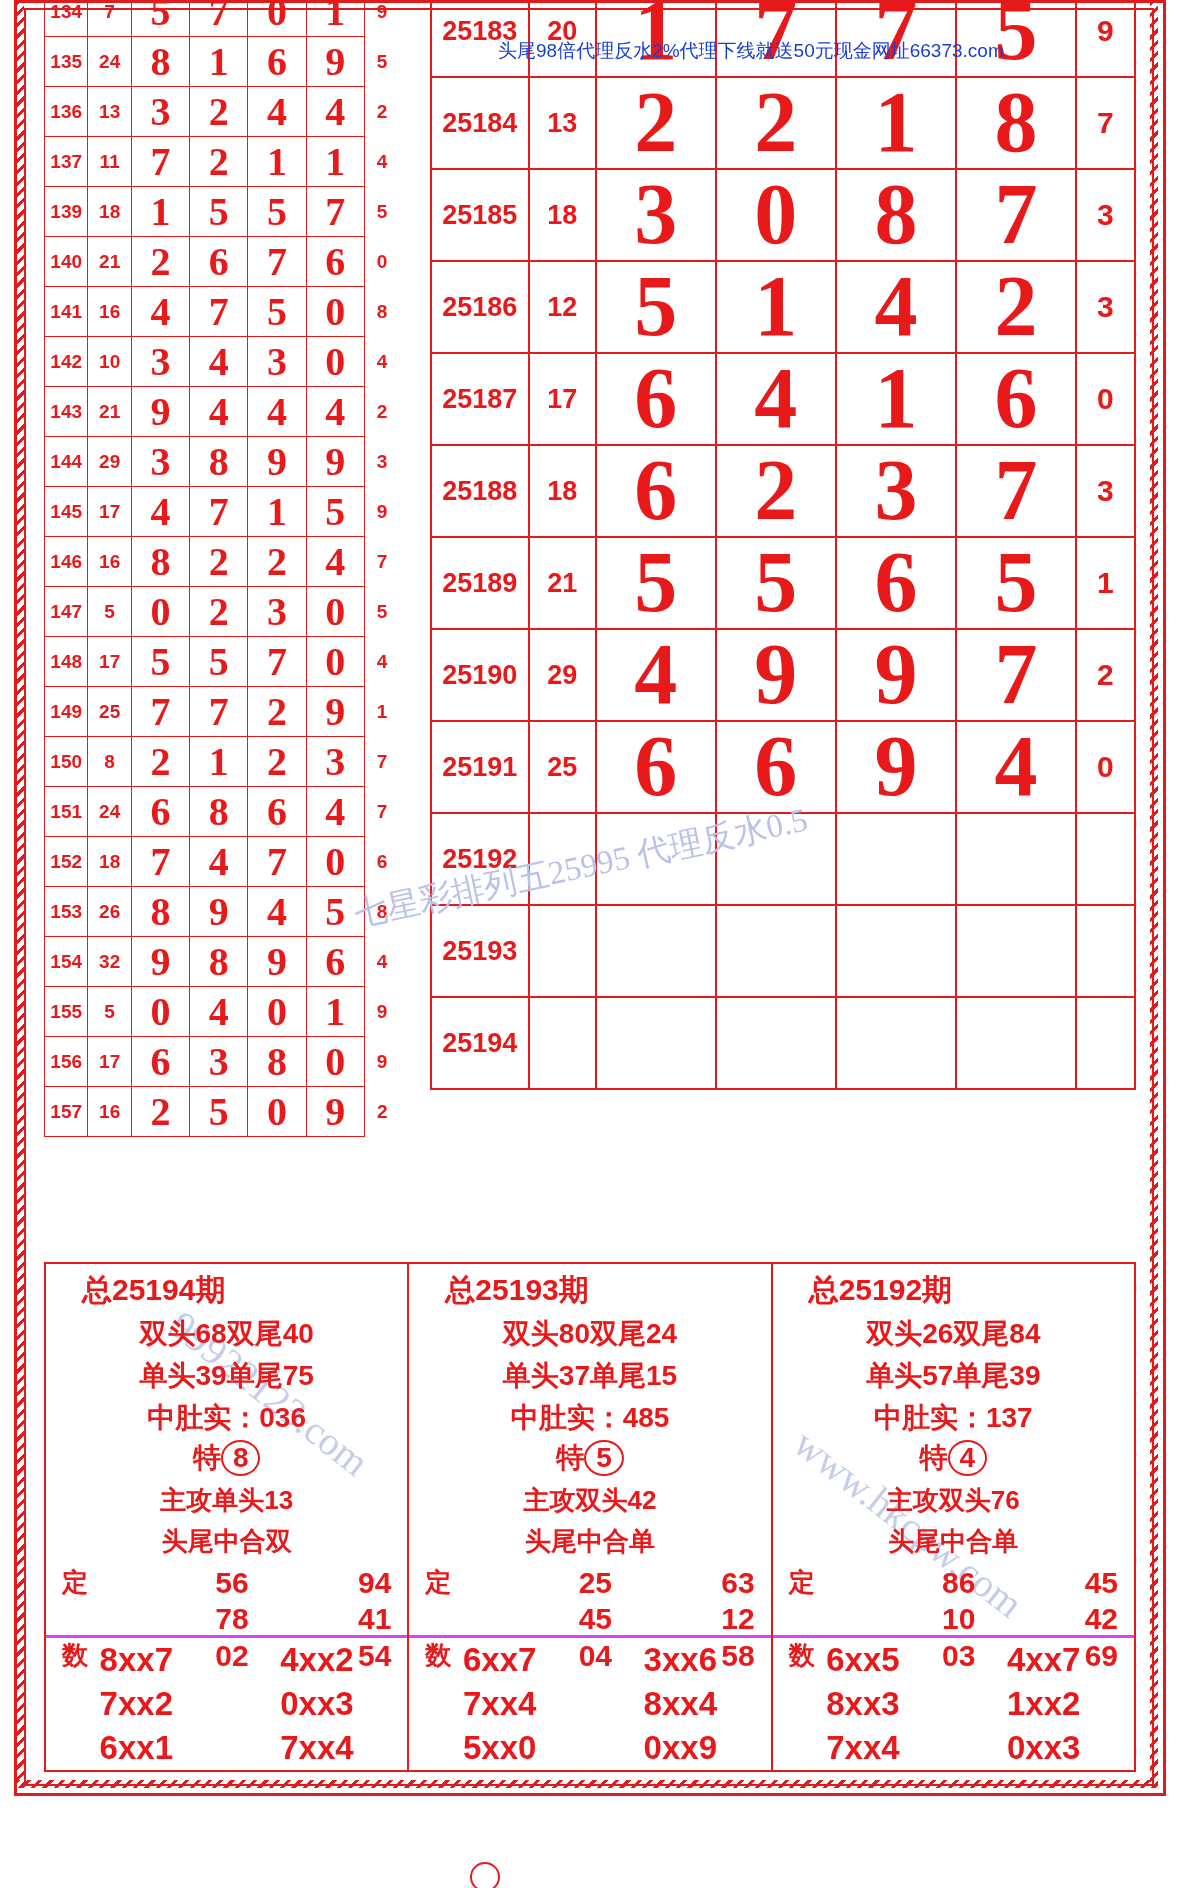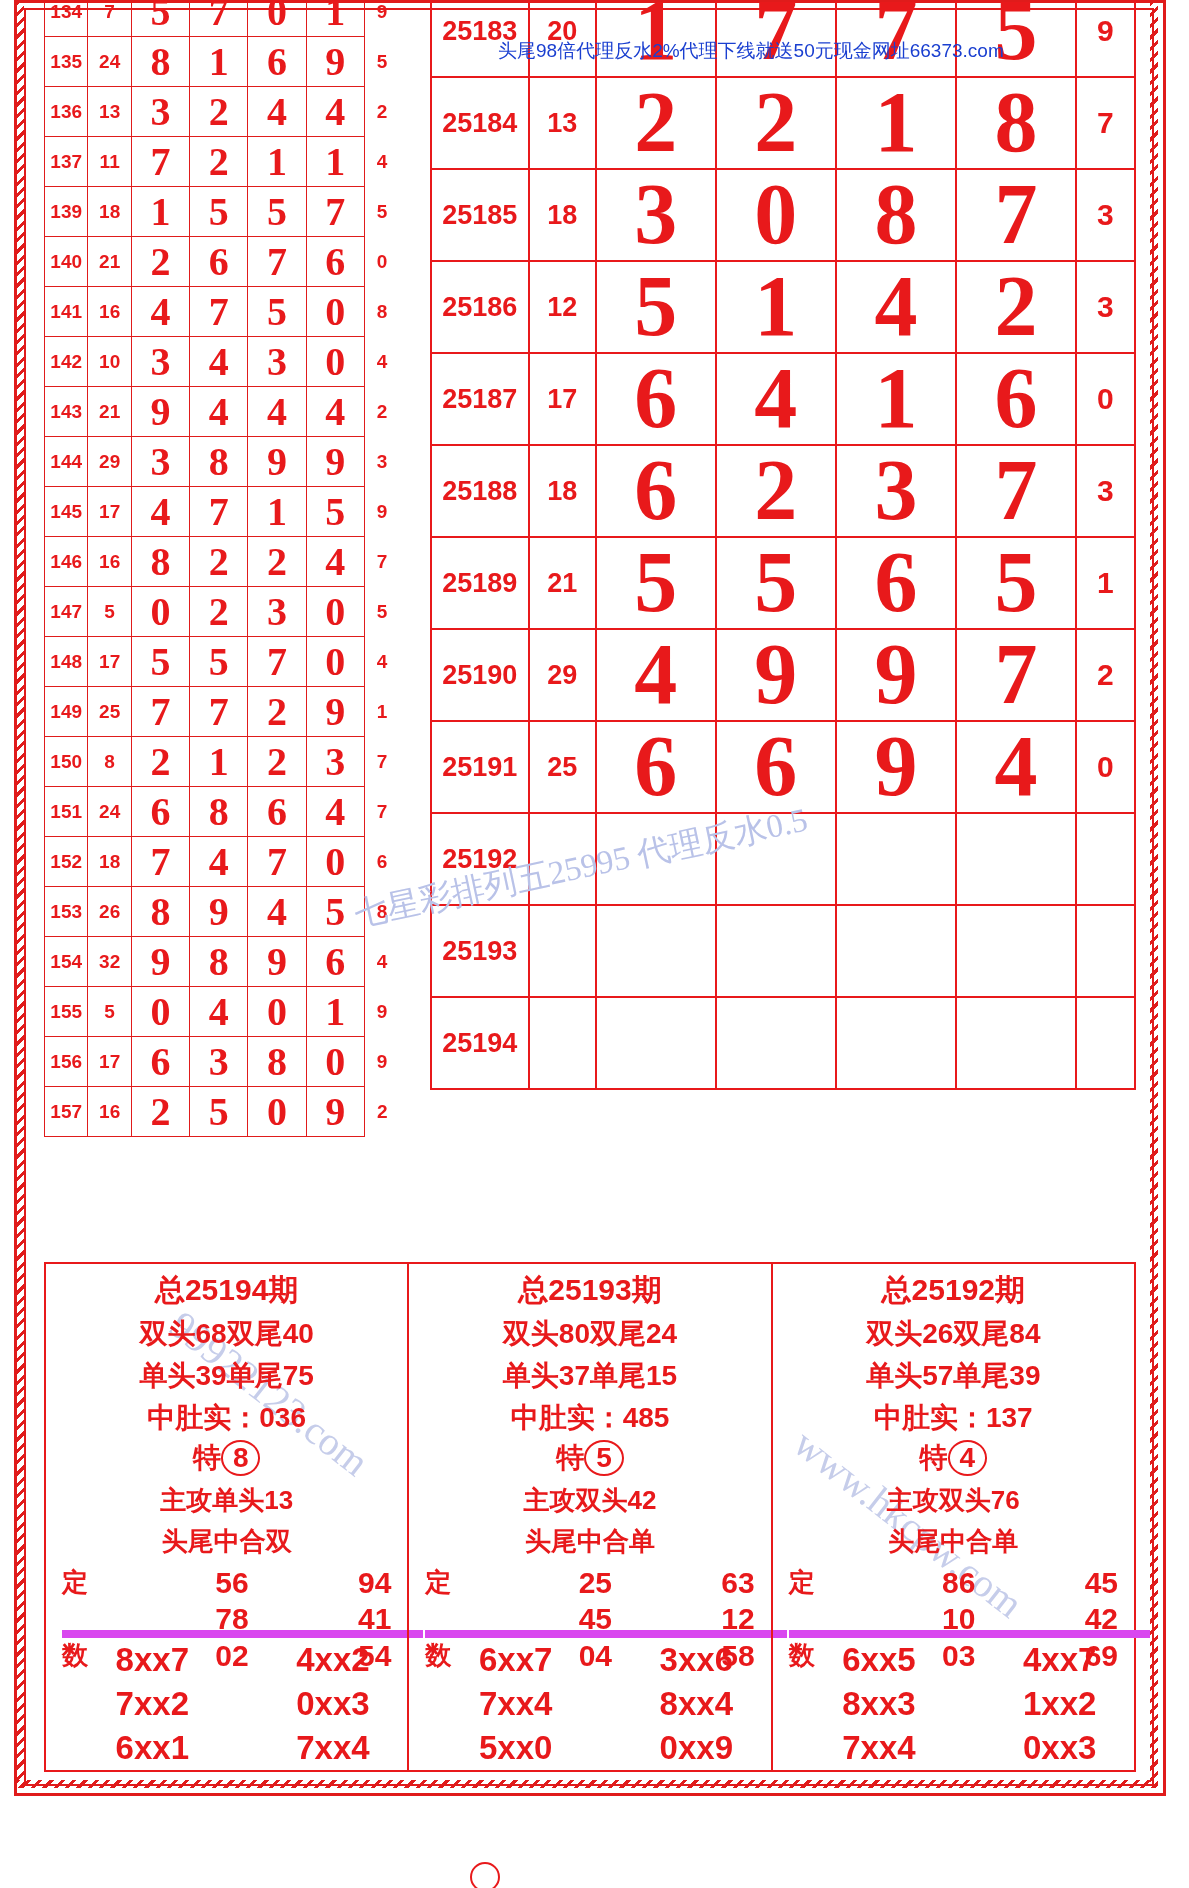--- a/index.html
+++ b/index.html
@@ -22,30 +22,30 @@
   .right-table td{border:2px solid #e8191b;color:#e8191b;text-align:center;vertical-align:middle;height:88px;font-weight:bold;}
   .rt-idx{width:92px;font-size:27px;font-family:"Liberation Sans",sans-serif;}
   .rt-sum{width:62px;font-size:27px;font-family:"Liberation Sans",sans-serif;}
   .rt-d{width:114px;font-size:86px;line-height:0.9;}
   .rt-tail{width:54px;font-size:30px;font-family:"Liberation Sans",sans-serif;border-left:2px solid #e8191b !important;}
 
   
   .panels{position:absolute;left:44px;top:1262px;width:1092px;height:510px;display:flex;}
   .panel{flex:1;border:2px solid #e8191b;border-right:none;position:relative;color:#e8191b;}
   .panel:last-child{border-right:2px solid #e8191b;}
-  .p-title{text-align:center;font-size:30px;font-weight:bold;margin-top:6px;font-family:"Liberation Sans",sans-serif;}
+  .p-title{text-align:left;font-size:30px;font-weight:bold;margin-top:6px;font-family:"Liberation Sans",sans-serif;padding-left:36px;}
   .p-row{text-align:center;font-size:28px;font-weight:bold;margin-top:4px;font-family:"Liberation Sans",sans-serif;}
   .p-special{text-align:center;font-size:28px;font-weight:bold;margin-top:2px;font-family:"Liberation Sans",sans-serif;}
   .circle{display:inline-block;border:2px solid #e8191b;border-radius:50%;padding:0 10px;}
   .p-strategy{text-align:center;font-size:26px;font-weight:bold;margin-top:6px;font-family:"Liberation Sans",sans-serif;}
   .nums{margin-top:6px;padding:0 16px;font-size:28px;font-weight:bold;}
   .nums .nrow{display:flex;justify-content:space-between;align-items:center;margin-bottom:2px;}
   .nums .lbl{width:44px;font-size:26px;font-family:"Liberation Sans",sans-serif;}
   .nums .v{flex:1;text-align:right;font-size:30px;font-family:"Liberation Sans",sans-serif;}
-  .codes{position:absolute;left:16px;bottom:0;width:100%;border-top:8px solid #d946ef;}
+  .codes{position:absolute;left:0;bottom:0;width:100%;border-top:3px solid #d946ef;}
   .crow{display:flex;justify-content:space-around;font-size:33px;font-weight:bold;padding:3px 0;font-family:"Liberation Sans",sans-serif;}
 
   
   .ad-top{position:absolute;left:498px;top:38px;font-size:19px;font-weight:normal;color:#1a3fd0;font-family:"Liberation Sans",sans-serif;white-space:nowrap;}
   .wm1{position:absolute;left:350px;top:845px;font-size:33px;color:#b9c2e8;transform:rotate(-12deg);font-family:"Liberation Serif",serif;white-space:nowrap;}
   .wm3{position:absolute;left:150px;top:1370px;font-size:40px;color:#c6cdea;transform:rotate(38deg);font-family:"Liberation Serif",serif;white-space:nowrap;}
   .wm4{position:absolute;left:770px;top:1500px;font-size:40px;color:#c6cdea;transform:rotate(38deg);font-family:"Liberation Serif",serif;white-space:nowrap;}
   .footer{position:absolute;left:672px;top:1822px;font-size:26px;font-weight:bold;color:#1a3fd0;font-family:"Liberation Sans",sans-serif;white-space:nowrap;}
   .pagemark{position:absolute;left:470px;top:1862px;width:26px;height:26px;border:2px solid #e8191b;border-radius:50%;}
 </style>

